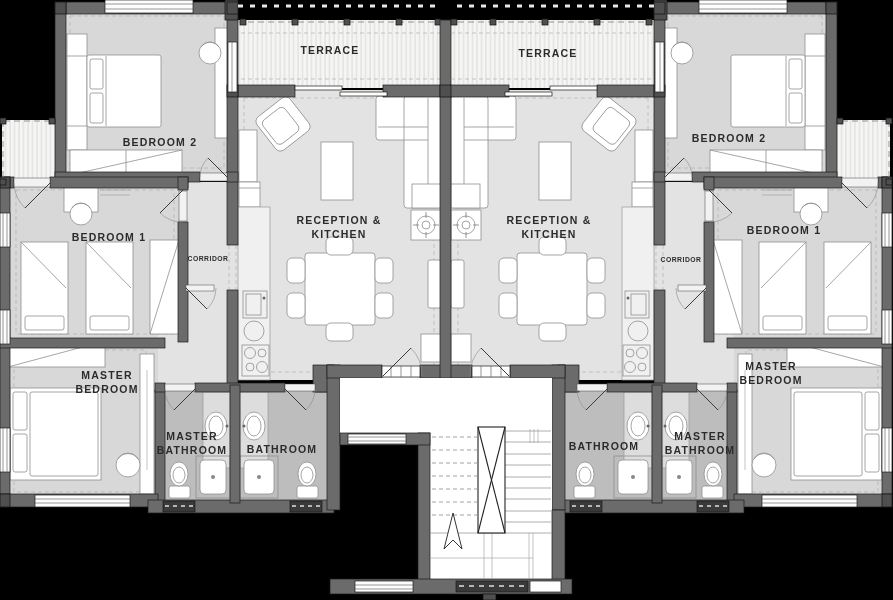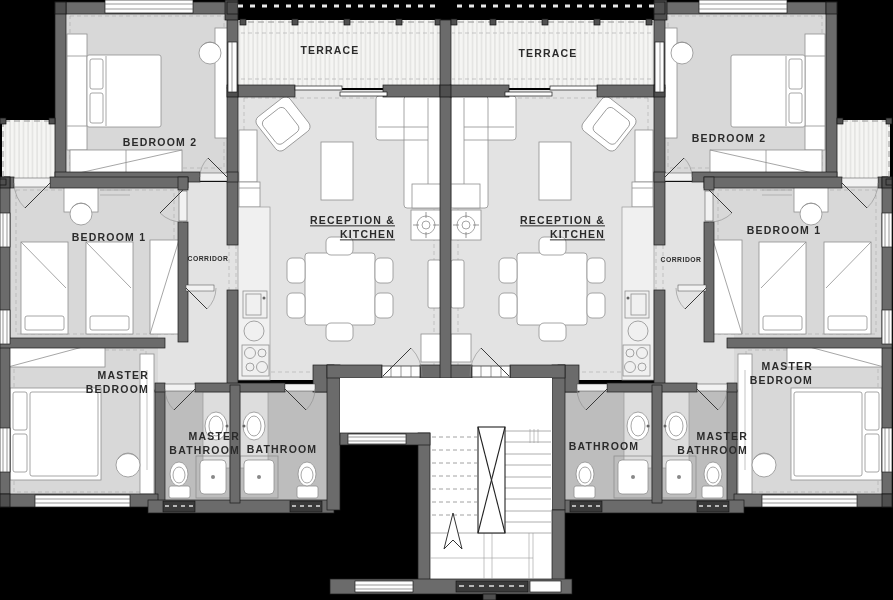--- a/index.html
+++ b/index.html
@@ -25,24 +25,24 @@
   .step  {stroke:#9a9a9a;stroke-width:.8;}
   .thin  {stroke:#9a9a9a;stroke-width:.6;fill:none;}
   .darkwin{fill:#3a3a3a;stroke:#111;stroke-width:.6;}
   .rail  {fill:none;stroke:#8b8b8b;stroke-width:.9;stroke-dasharray:6 4;}
   .wdash {stroke:#e8e8e8;stroke-width:3;stroke-dasharray:5 7;}
   .xline {stroke:#222;stroke-width:1.1;}
 
   
   .lbl{position:absolute;transform:translate(-50%,-50%);
        color:var(--label-text,#2b2b2b);font-weight:bold;font-size:10.5px;
-       letter-spacing:1.2px;text-align:right;line-height:1.3;white-space:normal;}
+       letter-spacing:1.2px;text-align:center;line-height:1.3;white-space:normal;}
   .lbl.nowrap{white-space:nowrap;}
   .lbl.sm{font-size:6.8px;letter-spacing:.5px;white-space:nowrap;}
-  .lbl.w112{width:112px;text-decoration:underline;}
+  .lbl.w112{width:112px;}
   .lbl.w84{width:84px;}
   .lbl.w96{width:96px;}
 </style>
 </head>
 <body>
 
 <div class="stage">
 <svg width="893" height="600" viewBox="0 0 893 600">
   <defs>
     <pattern id="vh" width="4.5" height="6" patternUnits="userSpaceOnUse">

